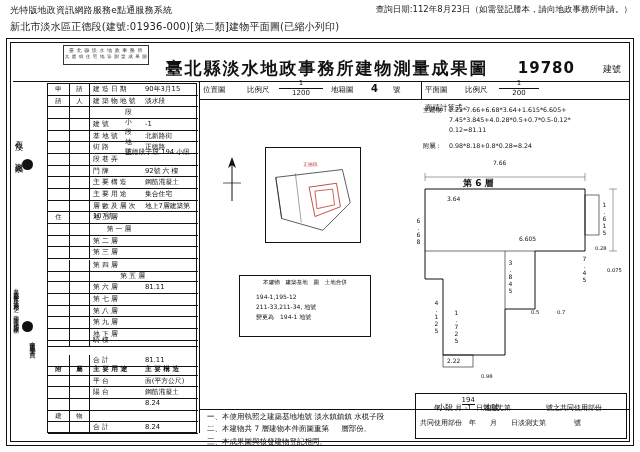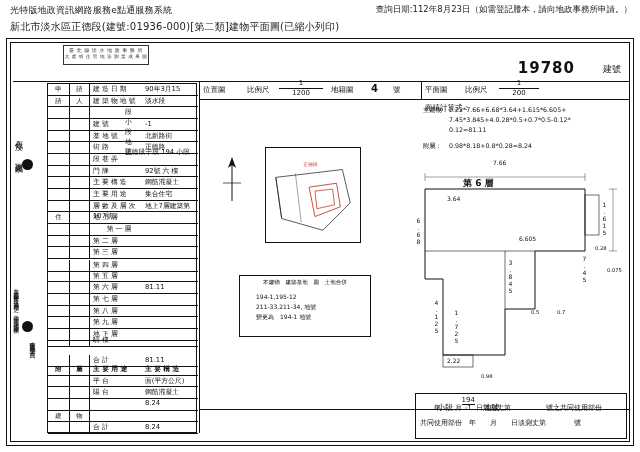--- a/index.html
+++ b/index.html
@@ -86,20 +86,21 @@
 </div>
 
 <div class="doc">
   <div class="doc-inner"></div>
 
   <div class="stamp">
     <div>臺 北 縣 淡 水 地 政 事 務 所</div>
     <div>大 廈 或 住 宅 地 籍 測 量 成 果 圖</div>
   </div>
 
+  <div class="title">臺北縣淡水地政事務所建物測量成果圖</div>
   <div class="doc-no">19780</div>
   <div class="doc-no-lbl">建號</div>
 
   <div style="position:absolute;left:6px;top:42px;width:616px;height:0;border-top:0.8px solid #111;"></div>
 
   <div class="leftcol">
     <div class="vtext" style="position:absolute;left:2px;top:4px;height:120px;font-size:8px;">石代汶く　謝銘泉</div>
     <div class="vtext" style="position:absolute;left:2px;top:136px;height:170px;font-size:5.4px;">台北市大安區和平東路一段六十六號四樓之一　中國大陸人士法定代理人謝銘泉</div>
     <div class="vtext" style="position:absolute;left:18px;top:200px;height:120px;font-size:6px;">中華民國九十年三月十五日</div>
     <div class="seal-dot" style="top:76px;"></div>
@@ -184,21 +185,21 @@
           <div class="lcell-v"><span style="display:inline-block;width:52px;">第 三 層</span><span></span></div>
         </div>
         <div class="lrow" style="top: 176px; height: 11.6667px;">
           <div class="lcell-h"></div>
           <div class="lcell-h2"></div>
           <div class="lcell-v"><span style="display:inline-block;width:52px;">第 四 層</span><span></span></div>
         </div>
         <div class="lrow" style="top: 186.667px; height: 11.6667px;">
           <div class="lcell-h"></div>
           <div class="lcell-h2"></div>
-          <div class="lcell-v"><span style="display:inline-block;width:52px;">第 五 層</span><span></span></div>
+          <div class="lcell-v"><span style="display:inline-block;width:52px;text-align:right;">第 五 層</span><span></span></div>
         </div>
         <div class="lrow" style="top: 198.333px; height: 11.6667px;">
           <div class="lcell-h"></div>
           <div class="lcell-h2"></div>
           <div class="lcell-v"><span style="display:inline-block;width:52px;">第 六 層</span><span>81.11</span></div>
         </div>
         <div class="lrow" style="top: 210px; height: 11.6667px;">
           <div class="lcell-h"></div>
           <div class="lcell-h2"></div>
           <div class="lcell-v"><span style="display:inline-block;width:52px;">第 七 層</span><span></span></div>
@@ -368,20 +369,25 @@
     <span>小段</span>
     <span style="display:inline-block;text-align:center;margin:0 6px;font-size:7px;line-height:1.05;">
       <span style="display:block;border-bottom:0.8px solid #111;">194</span>
       <span style="display:block;">-1</span>
     </span>
     <span>地號</span>
   </div>
 
   <div style="position:absolute;left:192px;top:370px;width:430px;height:0;border-top:0.8px solid #111;"></div>
 
+  <div class="bottomnote" style="left:200px;top:372px;">
+    <div>一、本使用執照之建築基地地號 淡水鎮鎮鎮 水梘子段</div>
+    <div>二、本建物共 7 層建物本件面圖重第 　 層部份。</div>
+    <div>三、本成果圖與核發建物登記相同。</div>
+  </div>
 
   <div class="sigbox">
     <div style="padding:7px 4px 0 4px;line-height:2.1;">
       <div>　　年　　月　　日淡測丈第　　　　　號之共同使用部份</div>
       <div>共同使用部份　年　　月　　日淡測丈第　　　　號</div>
     </div>
   </div>
 </div>
 
 </body></html>

